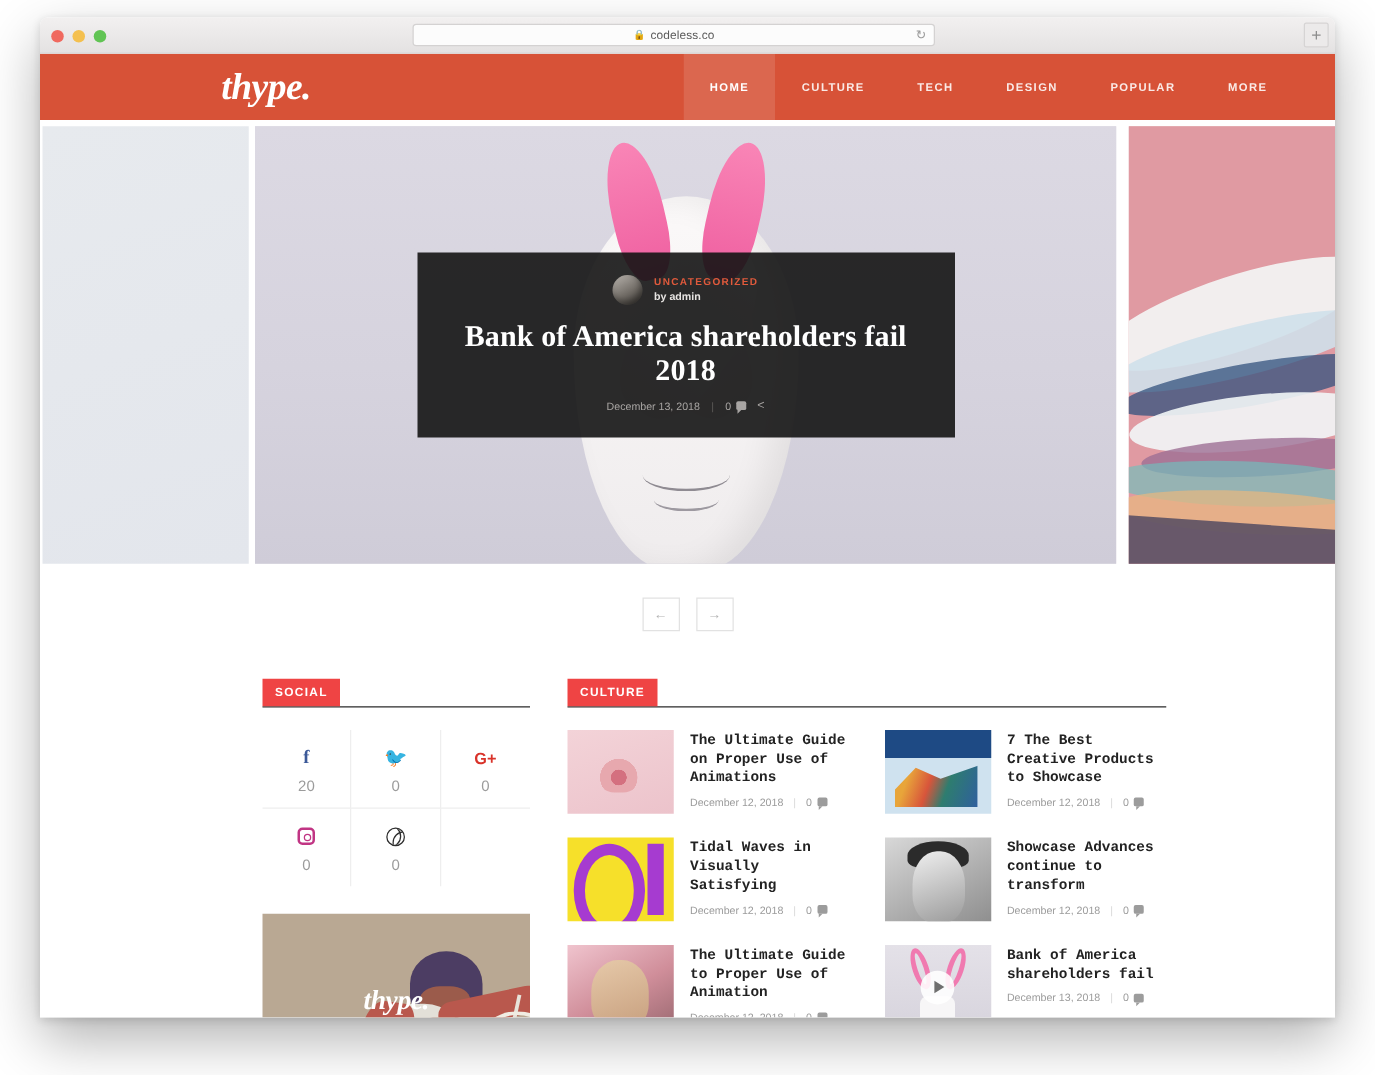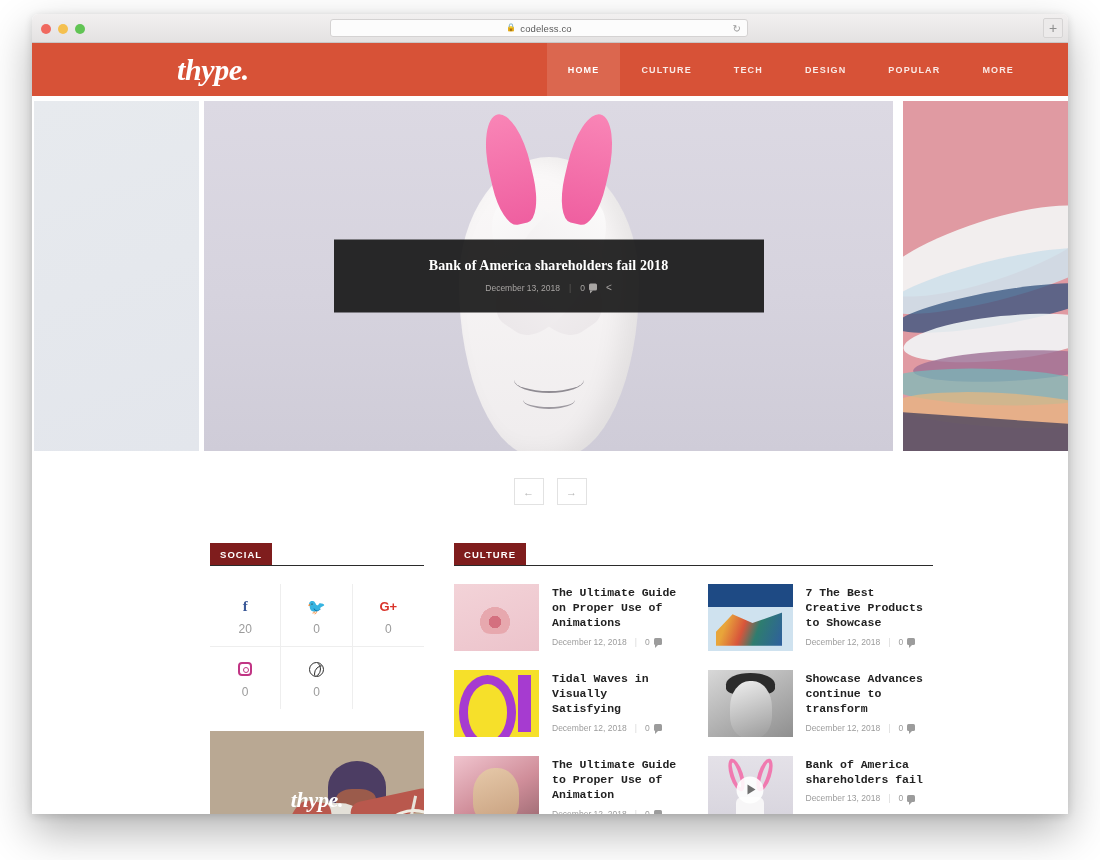--- a/index.html
+++ b/index.html
@@ -217,21 +217,21 @@
     color: #e05a3c;
   }
   .hero-byline {
     font-size: 8.5px; font-weight: 700;
     color: #e7e4e2;
     margin-top: 1px;
   }
   .hero-title {
     font-family: "Liberation Serif", serif;
     font-weight: 700;
-    font-size: 14px;
+    font-size: 24px;
     color: #ffffff;
     letter-spacing: .1px;
     margin-bottom: 8px;
   }
   .hero-sub {
     display: flex; align-items: center; justify-content: center;
     gap: 9px;
     font-size: 8.5px;
     color: #a8a5a3;
   }
@@ -273,21 +273,21 @@
   }
   .col-left { flex: 0 0 214px; }
   .col-right { flex: 1 1 auto; }
 
   .widget-head {
     display: flex; align-items: stretch;
     border-bottom: 1px solid #2b2b2b;
     margin-bottom: 18px;
   }
   .widget-title {
-    background: #7f1d1d;
+    background: #ef4444;
     color: #ffffff;
     font-size: 9.5px;
     font-weight: 700;
     letter-spacing: 1.05px;
     padding: 6px 10px 5px;
   }
 
   
   .social-grid {
     display: grid;
@@ -554,20 +554,27 @@
           <div class="bunny-head">
             <div class="ear l"></div>
             <div class="ear r"></div>
             <div class="snout"></div>
           </div>
           <div class="horn l"></div>
           <div class="horn r"></div>
         </div>
 
         <div class="hero-caption">
+          <div class="hero-meta-row">
+            <div class="hero-avatar"></div>
+            <div class="hero-meta-text">
+              <div class="hero-category">UNCATEGORIZED</div>
+              <div class="hero-byline">by admin</div>
+            </div>
+          </div>
           <div class="hero-title">Bank of America shareholders fail 2018</div>
           <div class="hero-sub">
             <span>December 13, 2018</span>
             <span class="sep">|</span>
             <span class="cmt">
               <span>0</span>
               <span class="bubble"></span>
             </span>
             <span class="share-ico">&lt;</span>
           </div>

